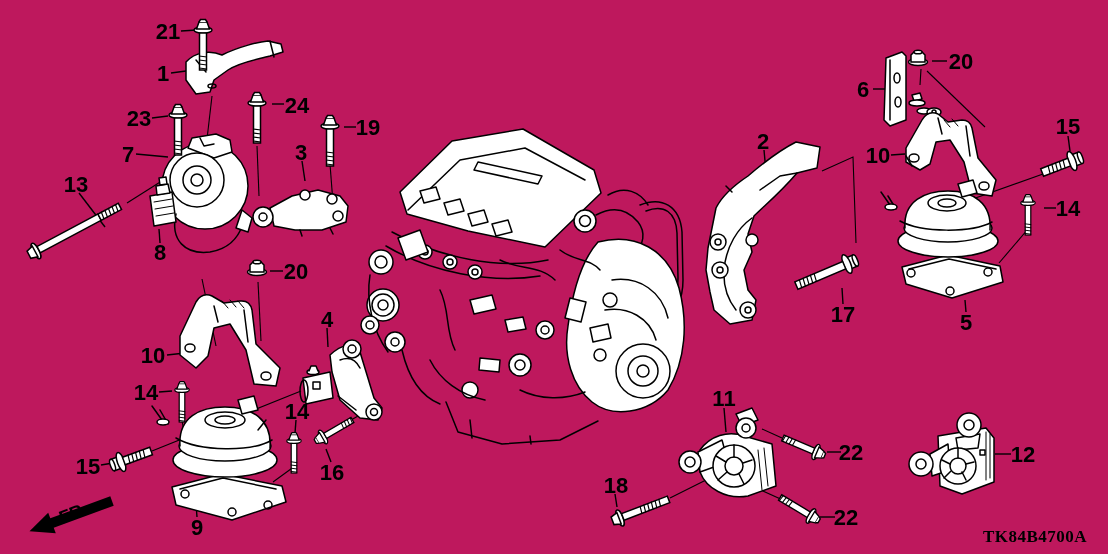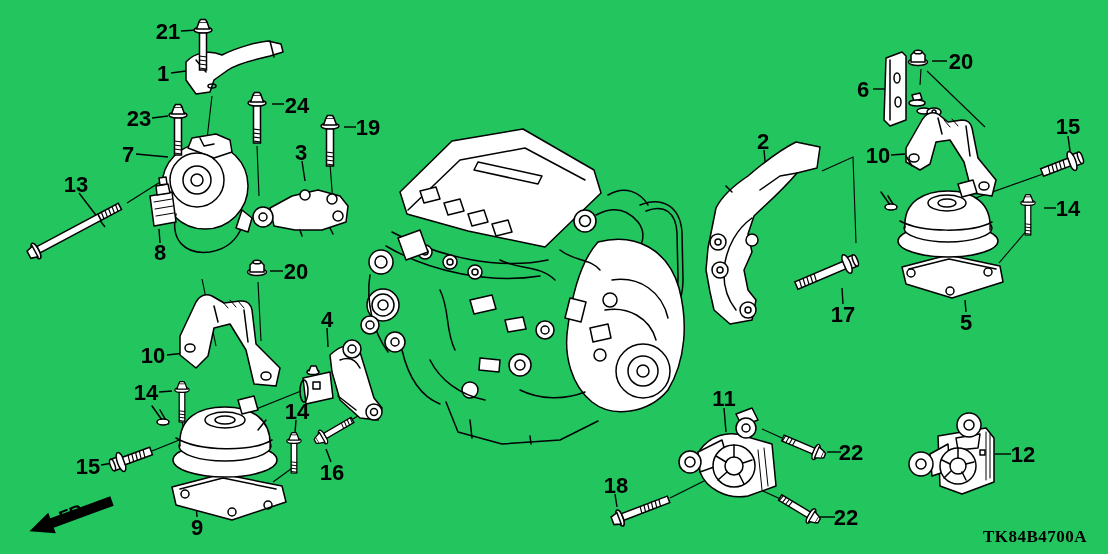--- a/index.html
+++ b/index.html
@@ -1,16 +1,16 @@
 <!DOCTYPE html>
 <html><head>
 <meta charset="utf-8">
 <style>
   html,body{margin:0;padding:0;background:#fff;}
-  .stage{position:relative;width:1108px;height:554px;background:#22c55e;overflow:hidden;
+  .stage{position:relative;width:1108px;height:554px;background:#be185d;overflow:hidden;
          font-family:"Liberation Sans",sans-serif;}
   svg{display:block}
   
   .ln{fill:none;stroke:#000;stroke-width:1.1;}
   .ld{fill:none;stroke:#000;stroke-width:1.4;}
   .art path,.art circle,.art ellipse,.art rect,.art polyline,.art line,.art polygon{
       fill:none;stroke:#000;stroke-width:1.5;stroke-linejoin:round;stroke-linecap:round;}
   .art .s{fill:#ffffff;}
   .thin{stroke-width:1 !important;}
   .callout{font:700 22px "Liberation Sans",sans-serif;fill:#000;text-anchor:middle;}

